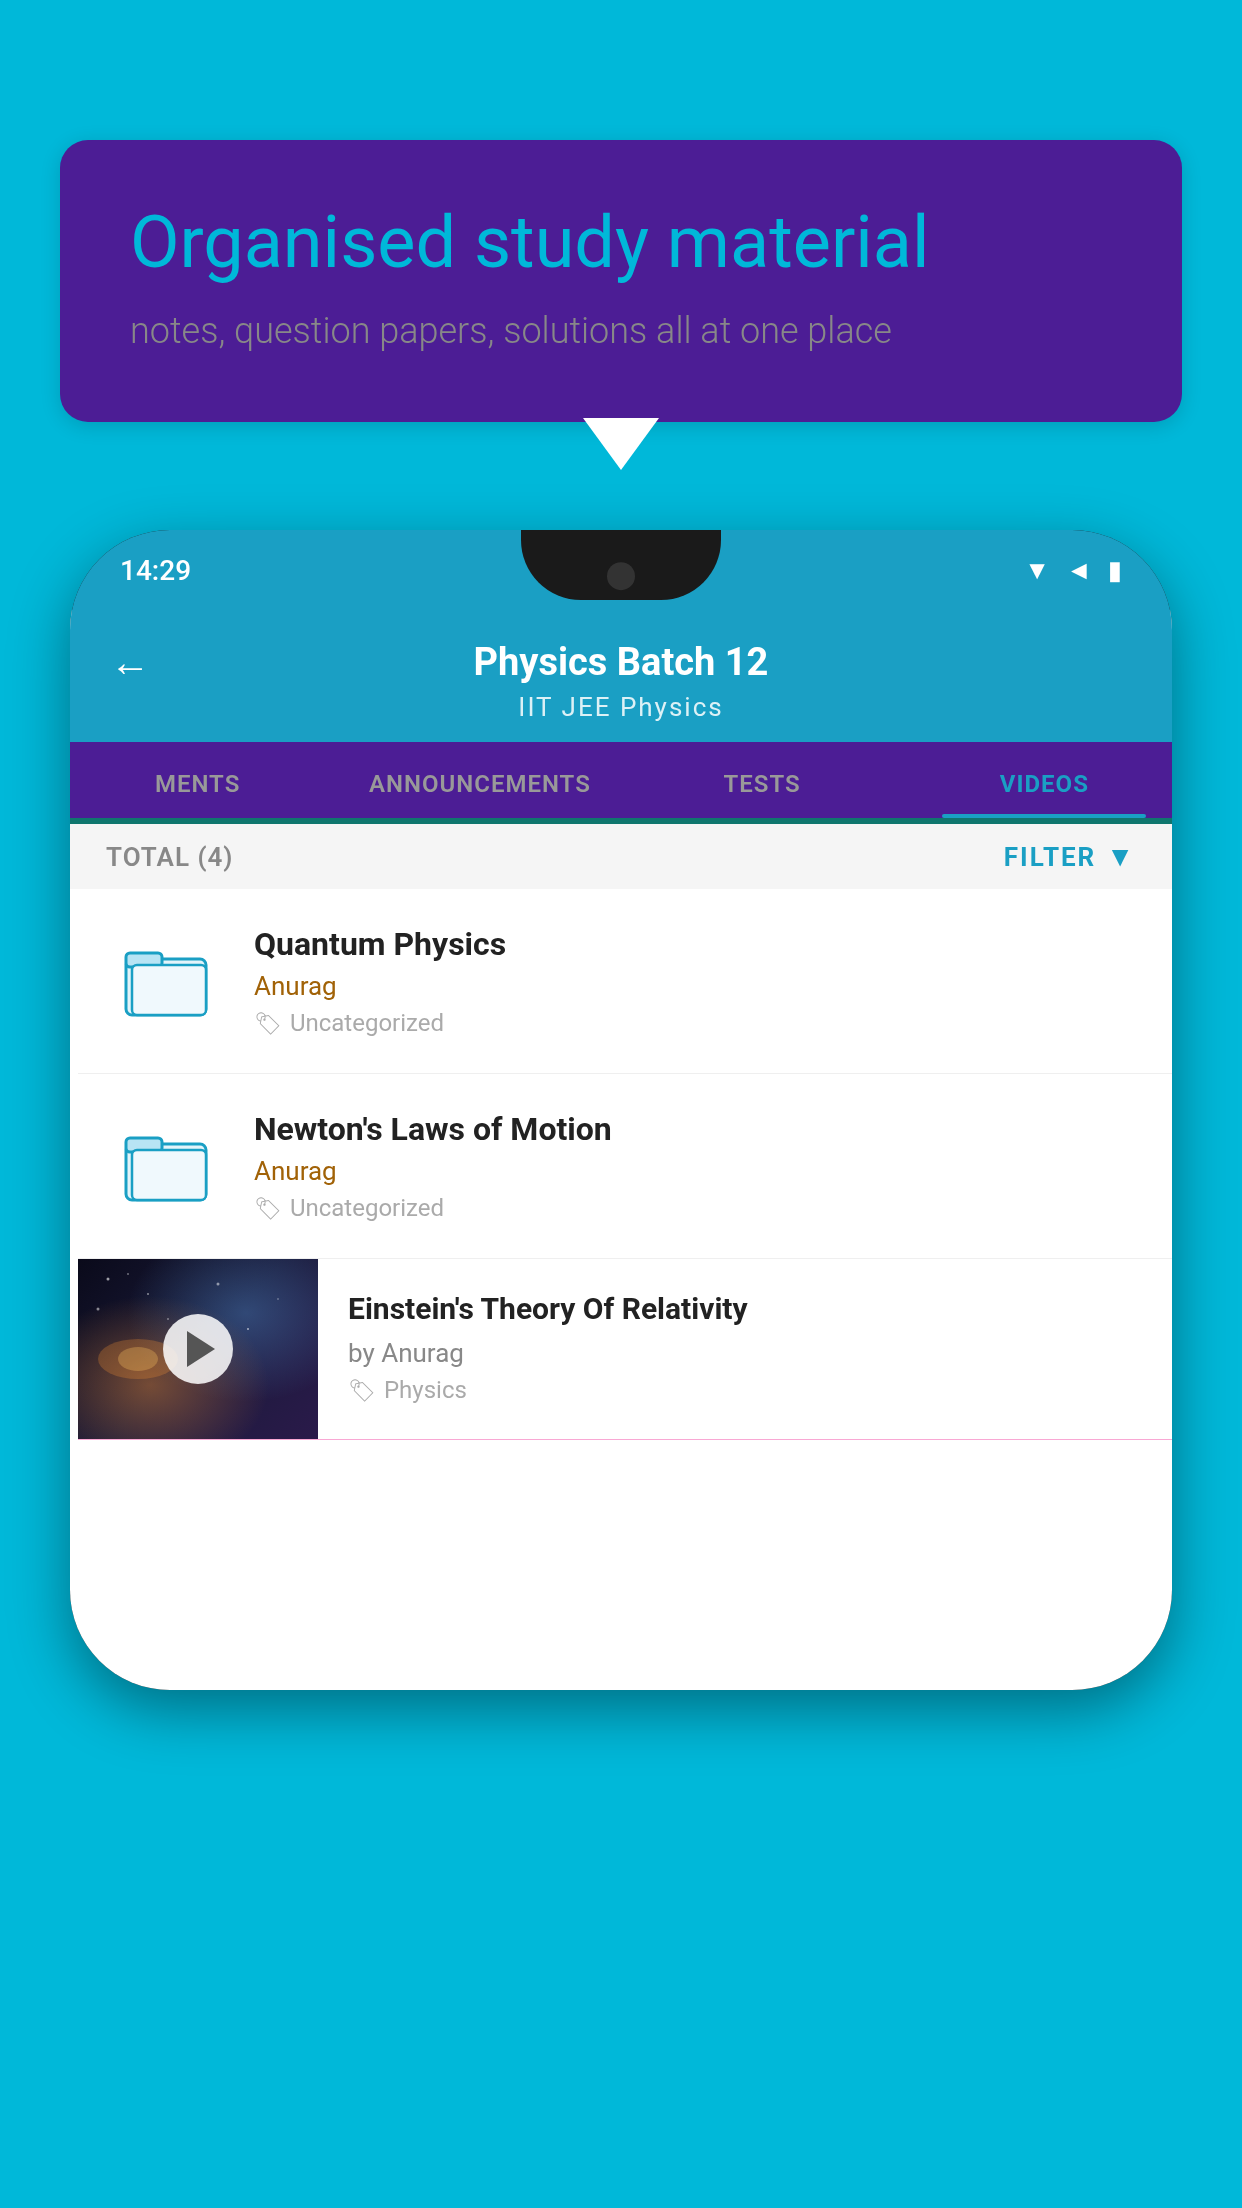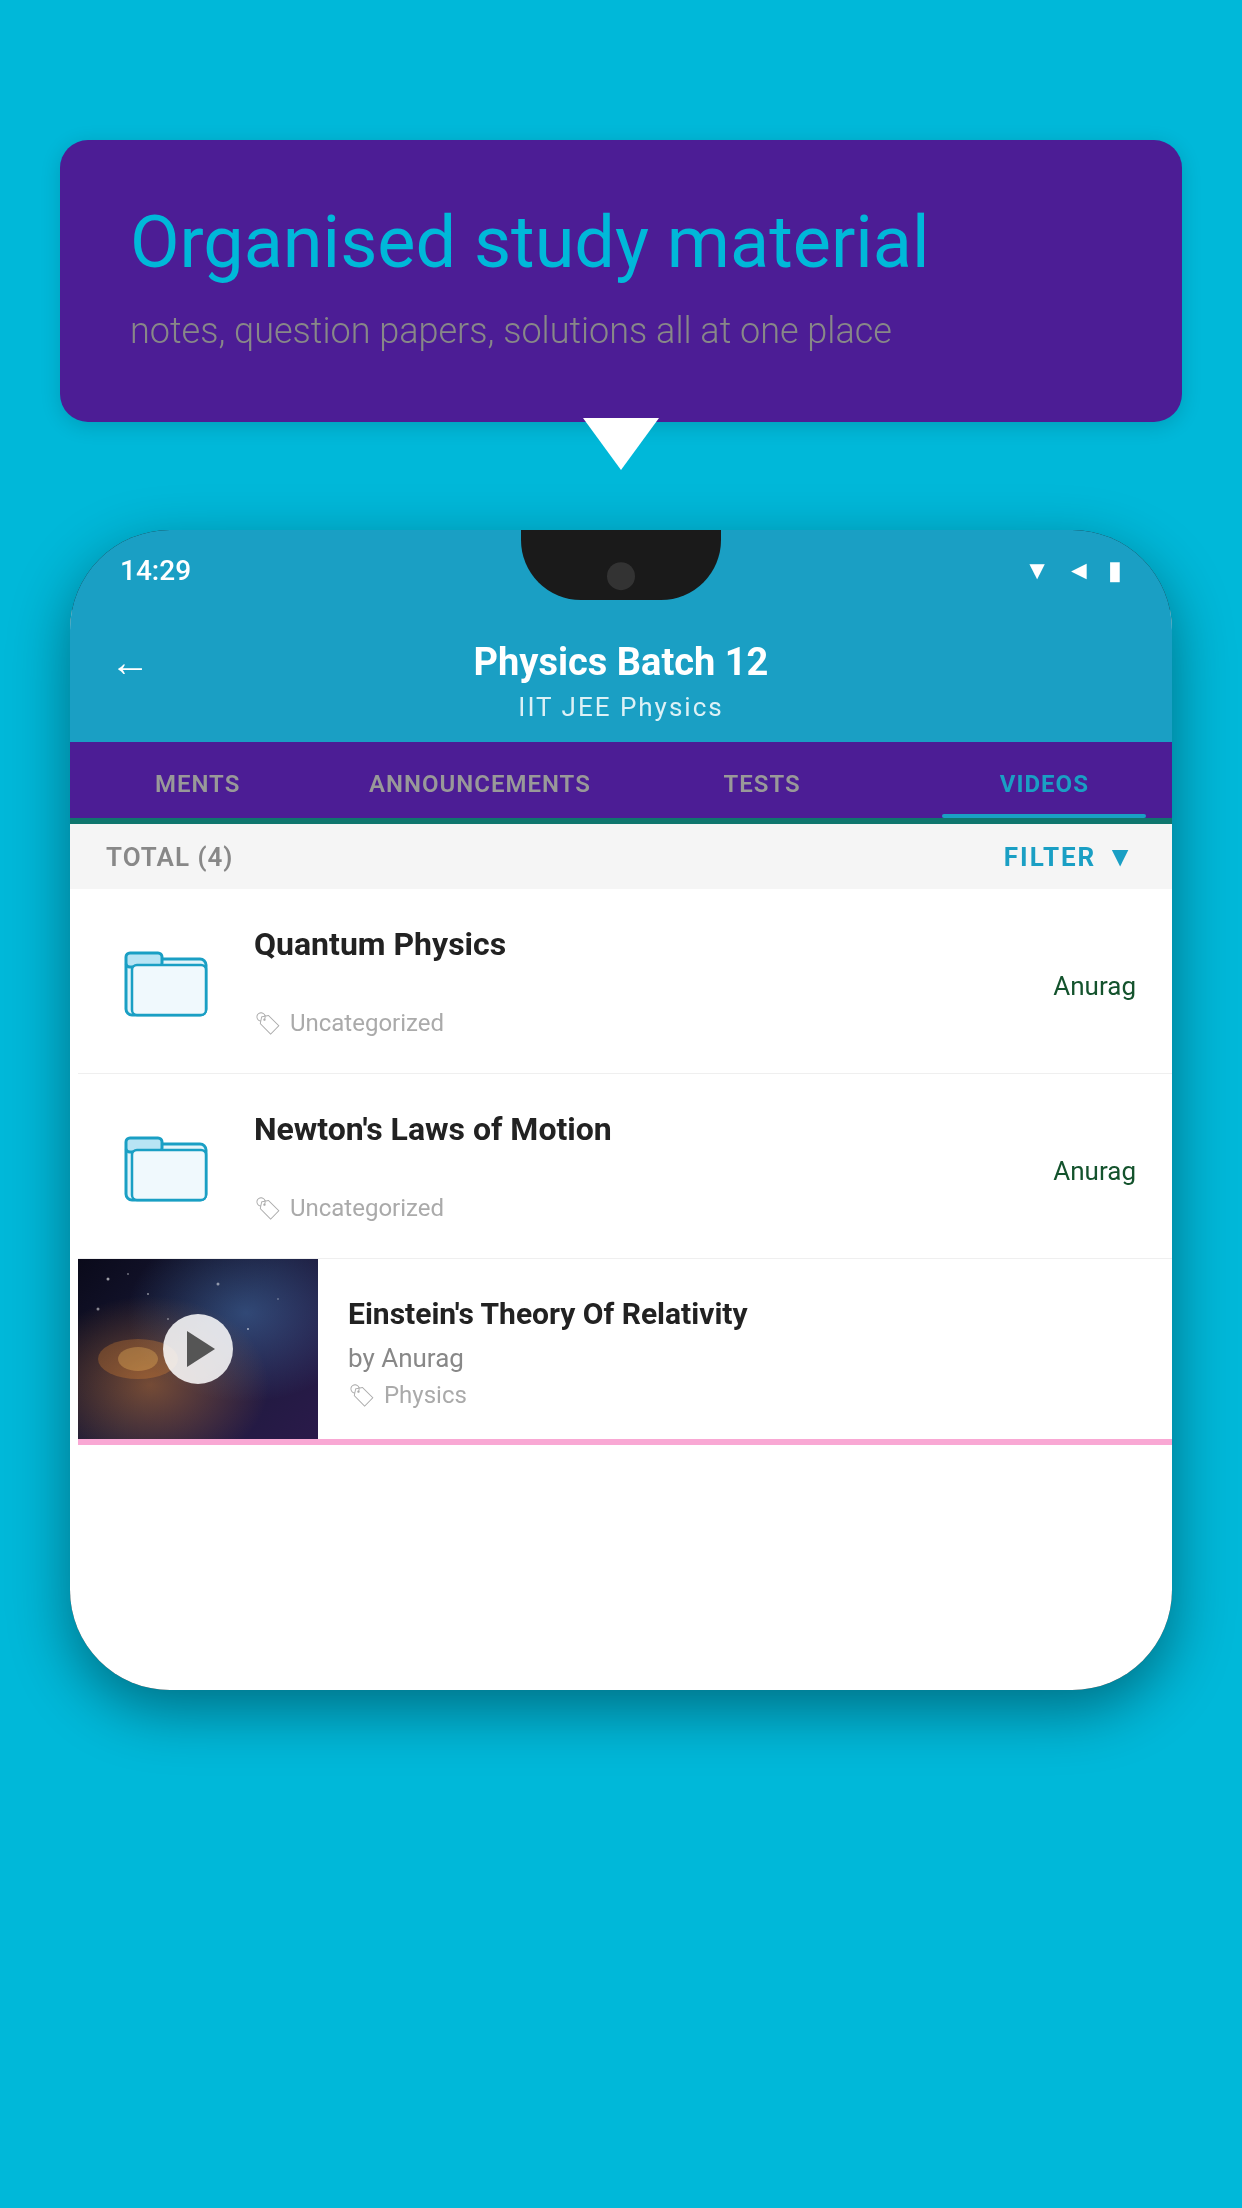--- a/index.html
+++ b/index.html
@@ -293,42 +293,41 @@
 
     .video-title {
       font-size: 32px;
       font-weight: 700;
       color: #222;
       margin-bottom: 8px;
     }
 
     .video-author {
       font-size: 26px;
-      color: #14532d;
+      color: #a16207;
       margin-bottom: 8px;
-      text-align: right;
     }
 
     .video-tag {
       font-size: 24px;
       color: #aaa;
       display: flex;
       align-items: center;
       gap: 8px;
     }
 
     .tag-icon {
       font-size: 22px;
     }
 
     
     .video-item-thumb {
       display: flex;
-      align-items: flex-end;
-      border-bottom: 6px solid #f9a8d4;
+      align-items: flex-start;
+      border-bottom: 1px solid #f9a8d4;
       overflow: hidden;
     }
 
     .einstein-thumb {
       width: 240px;
       height: 180px;
       flex-shrink: 0;
       background: linear-gradient(135deg, #1a1a2e 0%, #16213e 30%, #0f3460 60%, #533483 100%);
       position: relative;
       display: flex;

